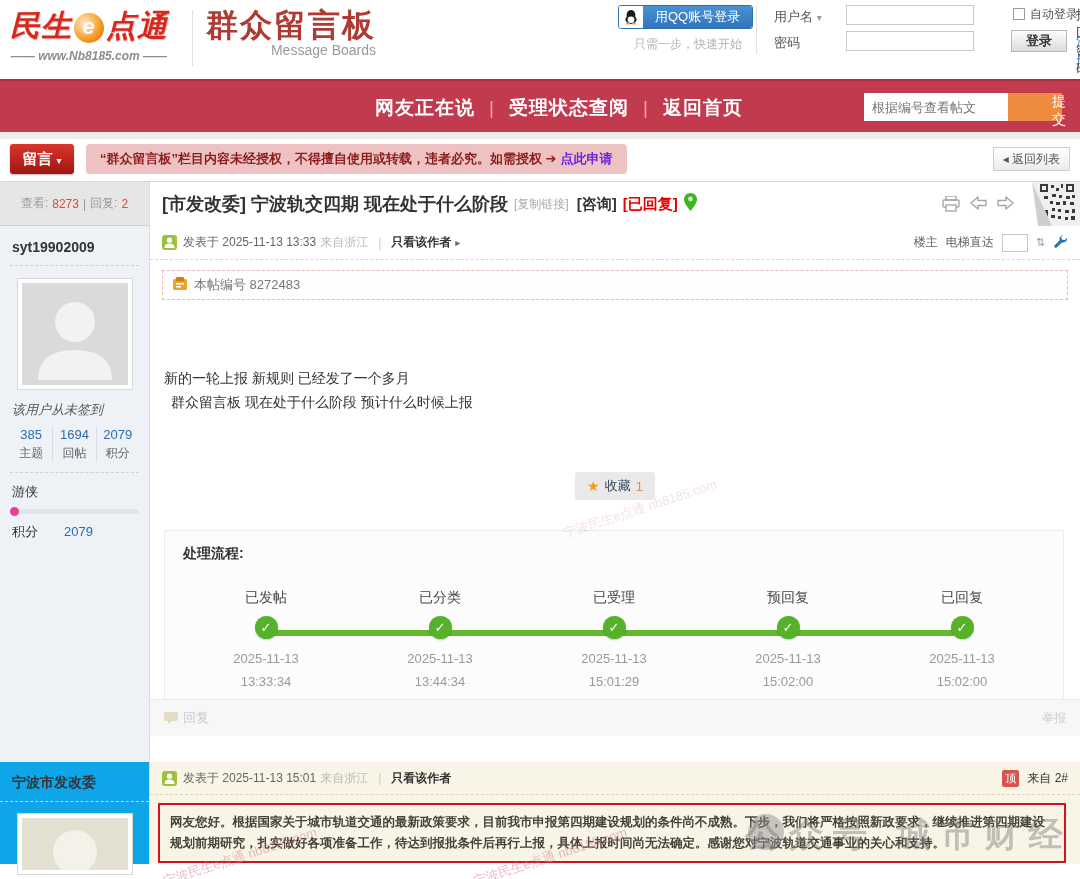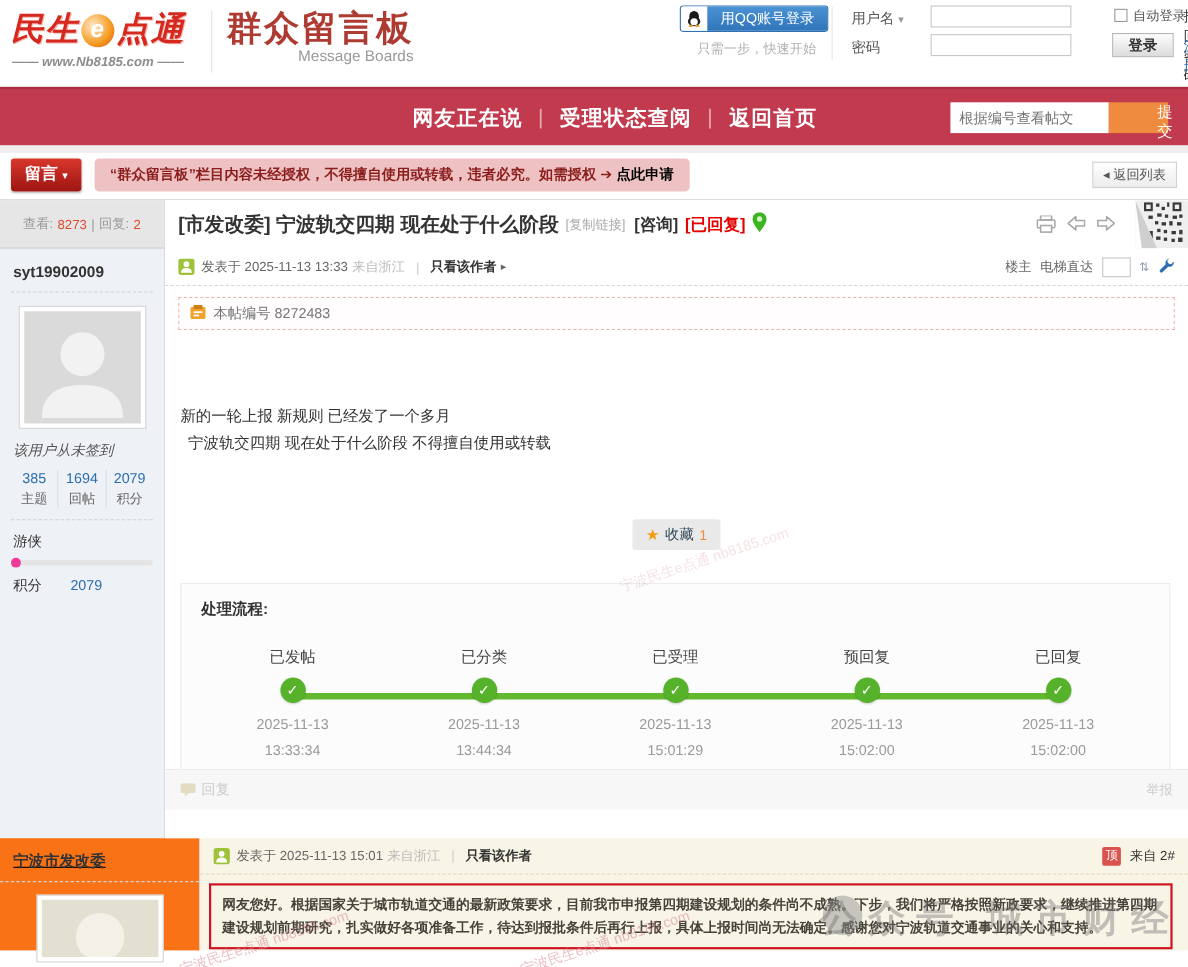--- a/index.html
+++ b/index.html
@@ -53,21 +53,21 @@
 
   .gap-strip { height:7px; background:#f1edee; }
 
   
   .notice-row { position:relative; height:42px; background:#fff; padding-top:5px; }
   .msg-btn { position:absolute; left:10px; top:5px; width:64px; height:30px;
     background:linear-gradient(#d9372c,#9e1512); border-radius:3px; color:#fff; font-size:15px; font-weight:bold;
     text-align:center; line-height:30px; cursor:pointer; box-shadow:0 1px 2px rgba(0,0,0,.3); }
   .notice-pill { position:absolute; left:86px; top:5px; height:30px; line-height:30px; background:#eec2c2;
     border-radius:4px; padding:0 14px; color:#8b1d1d; font-weight:bold; font-size:13px; }
-  .notice-apply { color:#000000; cursor:pointer; margin-left:4px; }
+  .notice-apply { color:#6d28d9; cursor:pointer; margin-left:4px; }
   .back-list-btn { position:absolute; right:10px; top:8px; height:24px; line-height:22px; padding:0 9px;
     background:linear-gradient(#fff,#ececec); border:1px solid #cfcfcf; font-size:12px; color:#555; cursor:pointer; }
 
   
   .main { display:flex; border-top:1px solid #d6d6d6; height:581px; }
   .col-left { width:150px; border-right:1px solid #dcdcdc; background:#eef1f5; }
   .col-right { flex:1; background:#fff; position:relative; }
 
   .views-cell { height:44px; background:#e6e6e6; border-bottom:1px solid #d0d0d0; font-size:12px;
     color:#999; display:flex; align-items:center; justify-content:center; gap:4px; }
@@ -136,21 +136,21 @@
   .step-date { margin-top:12px; font-size:13px; color:#9a9a9a; }
   .step-time { margin-top:8px; font-size:13px; color:#9a9a9a; }
 
   .post1-footer { position:absolute; left:0; right:0; bottom:0; height:37px; background:#f7f7f7;
     border-top:1px solid #ebebeb; display:flex; align-items:center; padding:0 14px; }
   .reply-faded { color:#ccc; font-size:13px; display:flex; align-items:center; gap:5px; cursor:pointer; }
   .report-faded { margin-left:auto; color:#ccc; font-size:12px; cursor:pointer; }
 
   
   .post2 { display:flex; height:102px; }
-  .p2-left { width:182px; background:#f97316; border-right:1px solid #dcdcdc;text-decoration:underline; }
+  .p2-left { width:150px; background:#0ea5e9; border-right:1px solid #dcdcdc; }
   .p2-name { font-size:14px; font-weight:bold; color:#333; padding:12px 12px 9px; border-bottom:1px dashed #ccd2d8; }
   .p2-avatar { margin:12px auto 0; width:114px; height:60px; background:#e3e0d2; border:4px solid #fff;
     outline:1px solid #d8d8d8; display:flex; align-items:flex-end; justify-content:center; overflow:hidden; }
   .p2-right { flex:1; background:#f8f4e6; position:relative; }
   .p2-meta { height:33px; display:flex; align-items:center; padding:0 12px;
     border-bottom:1px dashed #ddd5b8; font-size:12px; color:#666; position:relative; }
   .top-badge { width:17px; height:17px; background:#d9534f; color:#fff; font-size:11px; line-height:17px;
     text-align:center; border-radius:2px; }
   .p2-floor { color:#333; font-size:12px; }
   .reply-box { margin:8px 14px 0 8px; border:2px solid #cf1322; padding:7px 10px; font-size:12.5px;
@@ -371,21 +371,21 @@
                 <rect x="3" y="0" width="8" height="4" rx="1" fill="#c97f12"></rect>
                 <rect x="3" y="6" width="8" height="1.6" fill="#fff"></rect>
                 <rect x="3" y="9" width="5" height="1.6" fill="#fff"></rect>
               </svg>
           </span>
           <span>本帖编号 8272483</span>
         </div>
 
         <div class="body-text">
           <div>新的一轮上报 新规则 已经发了一个多月</div>
-          <div style="padding-left:7px;">宁波轨交四期 现在处于什么阶段  不得擅自使用或转载</div>
+          <div style="padding-left:7px;">群众留言板 现在处于什么阶段  预计什么时候上报</div>
         </div>
 
         <div class="fav-row">
           <span class="fav-btn">
             <span class="fav-star">★</span>
             <span>收藏</span>
             <span class="fav-count">1</span>
           </span>
         </div>
 

